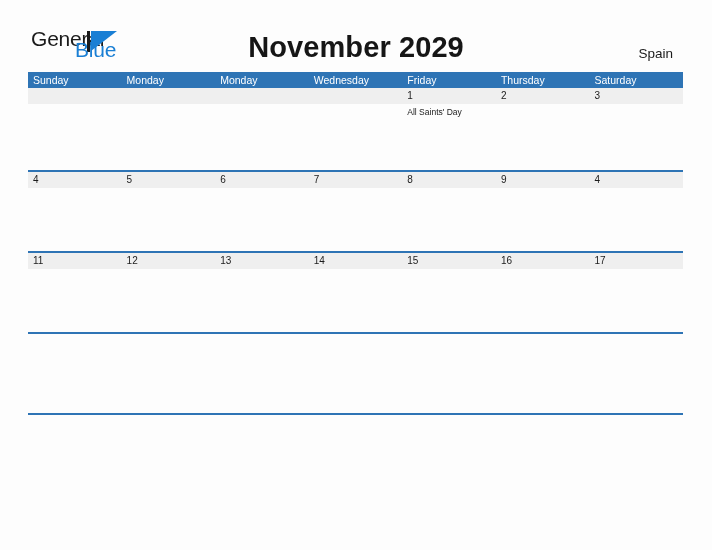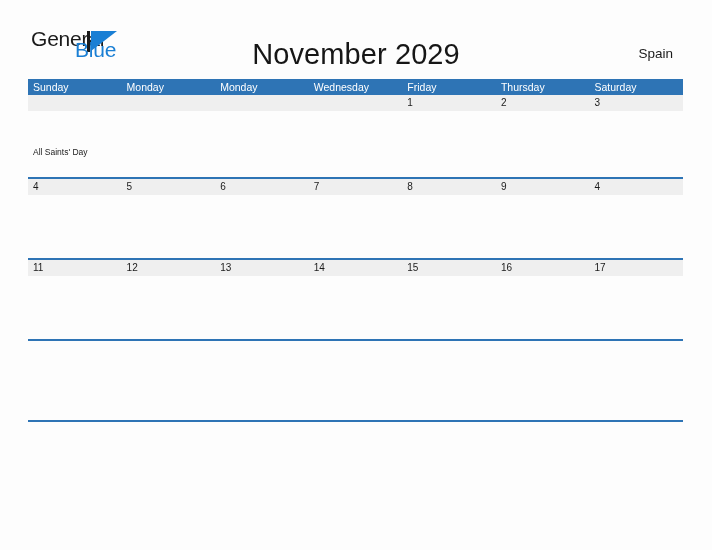--- a/index.html
+++ b/index.html
@@ -76,43 +76,42 @@
 
   
   .title {
     position: absolute;
     left: 0;
     top: 30px;
     width: 712px;
     text-align: center;
     font-size: 29px;
     line-height: 34px;
-    font-weight: 400;
+    font-weight: 700;
     color: #161616;
     font-family: "Liberation Sans", sans-serif;
     letter-spacing: 0.1px;
-    margin-top: 7px;
   }
 
   
   .region {
     position: absolute;
     right: 39px;
     top: 46px;
     font-size: 13.5px;
     line-height: 16px;
     color: #1b1b1b;
     font-family: "Liberation Sans", sans-serif;
   }
 
   
   .calendar {
     position: absolute;
     left: 28px;
-    top: 79px;
+    top: 72px;
     width: 655px;
   }
 
   .weekday-header {
     display: flex;
     width: 655px;
     height: 16px;
     background: #2e74b5;
   }
   .weekday-cell {
@@ -162,21 +161,20 @@
   }
   .daynum-cell.empty {
     color: transparent;
   }
 
   .event-band {
     display: flex;
     width: 655px;
     height: 63px;
     background: transparent;
-    flex-direction: column;
   }
   .event-cell {
     flex: 1 1 0;
     min-width: 0;
     padding: 3px 4px 0 5px;
     box-sizing: border-box;
   }
   .event-text {
     font-size: 8.5px;
     line-height: 11px;

